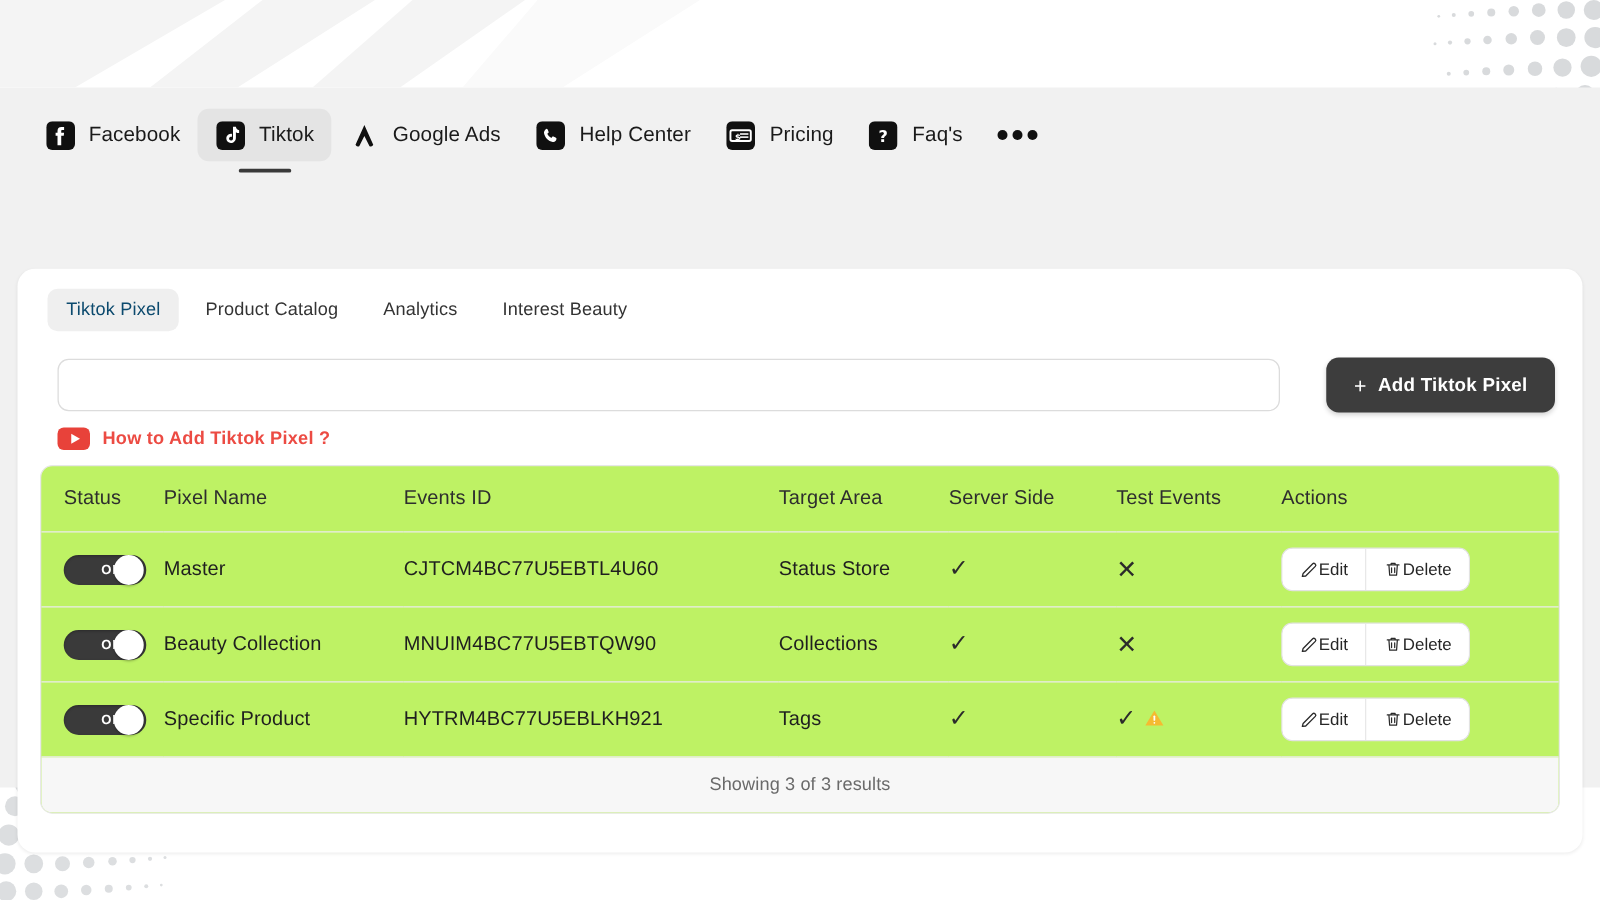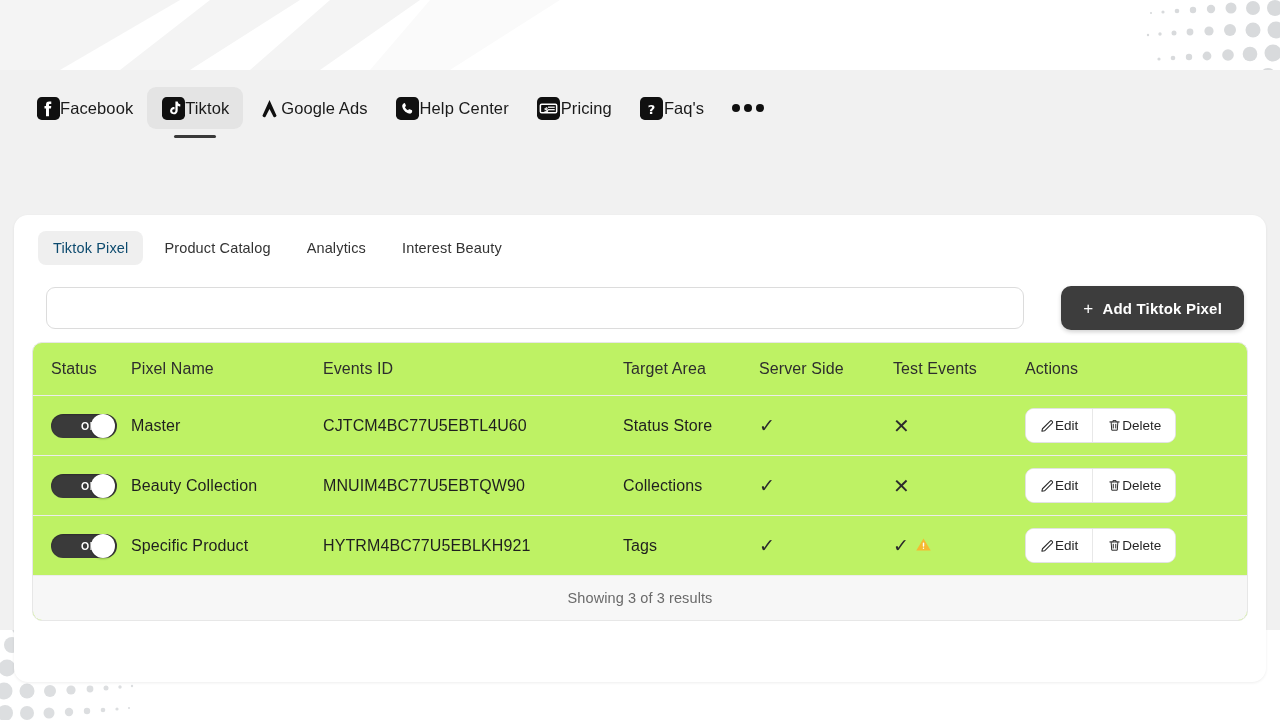--- a/index.html
+++ b/index.html
@@ -51,20 +51,21 @@
     height: 76px;
     display: flex;
     align-items: center;
     padding: 0 20px 0 22px;
     gap: 0px;
   }
 
   .nav-item {
     display: flex;
     align-items: center;
+    gap: 11px;
     padding: 9px 14px;
     border-radius: 9px;
     position: relative;
     cursor: pointer;
     white-space: nowrap;
   }
   .nav-item.active {
     background: #e4e4e4;
   }
   .nav-item.active::after {
@@ -535,20 +536,26 @@
     </div>
 
     <div class="searchrow">
       <input class="search-input" type="text" placeholder="" style="">
       <button class="add-btn">
         <span class="plus">+</span>
         <span>Add Tiktok Pixel</span>
       </button>
     </div>
 
+    <div class="yt-row">
+      <span class="yt-icon">
+          <span class="tri"></span>
+        </span>
+      <span class="yt-text">How to Add Tiktok Pixel ?</span>
+    </div>
 
     <div class="table-wrap">
       <table>
         <thead>
           <tr>
             <th class="c-status">Status</th>
             <th class="c-name">Pixel Name</th>
             <th class="c-id">Events ID</th>
             <th class="c-target">Target Area</th>
             <th class="c-server">Server Side</th>

